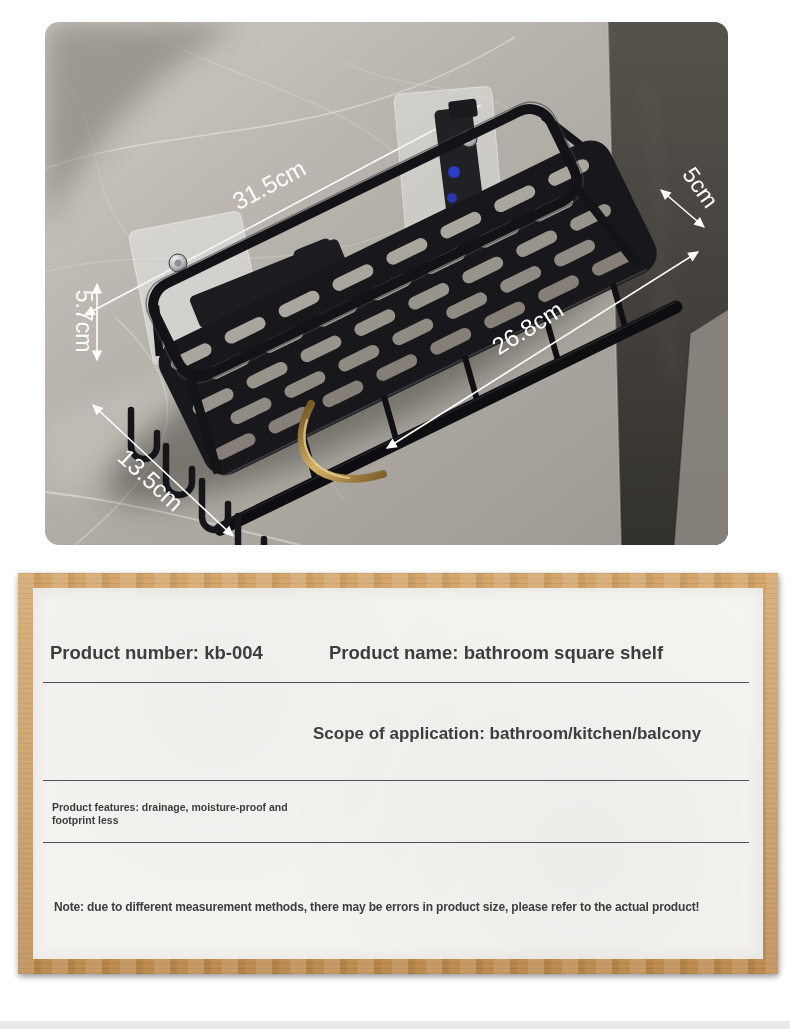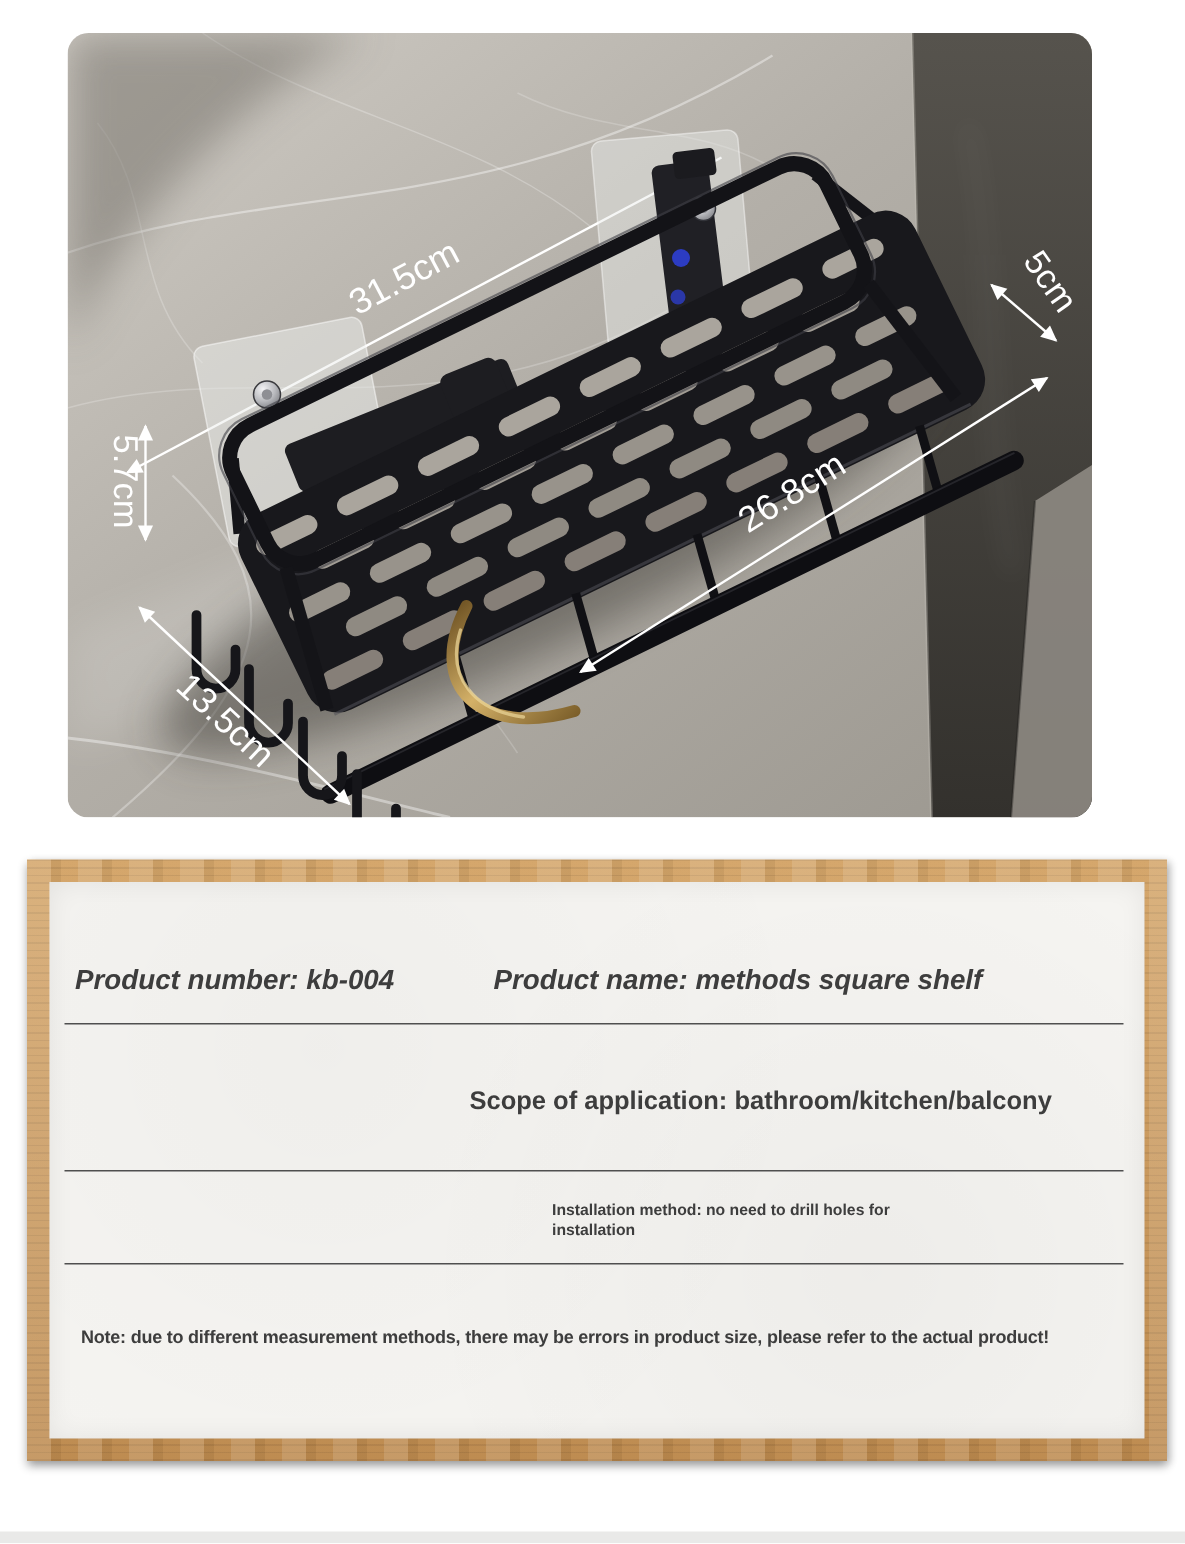--- a/index.html
+++ b/index.html
@@ -17,26 +17,26 @@
         repeating-linear-gradient(0deg, rgba(0,0,0,0.07) 0 1px, rgba(255,255,255,0) 1px 5px),
         linear-gradient(#d4a569,#bd8a4e);
       box-shadow:0 3px 6px rgba(0,0,0,0.33), 3px 1px 5px rgba(0,0,0,0.12);}
   #spec-paper{position:absolute;left:15px;top:15px;width:730px;height:371px;
       background:
         radial-gradient(circle at 25% 30%, rgba(0,0,0,0.025), rgba(0,0,0,0) 55%),
         radial-gradient(circle at 75% 70%, rgba(0,0,0,0.03), rgba(0,0,0,0) 50%),
         #f5f4f1;
       box-shadow:inset 0 0 18px rgba(0,0,0,0.07);}
   .cell{position:absolute;color:#3d3d3d;font-weight:bold;}
-  .r1{font-size:18.5px;line-height:1.2;font-style:italic;}
+  .r1{font-size:18.5px;line-height:1.2;}
   .r2l{font-size:14.5px;line-height:1.18;}
   .r2r{font-size:17px;line-height:1.2;}
   .r3{font-size:10.5px;line-height:1.2;}
   .divider{position:absolute;height:1px;background:#4f4f4f;left:10px;width:706px;}
-  .note{position:absolute;font-size:12px;font-weight:bold;color:#3d3d3d;white-space:nowrap;letter-spacing:-0.15px;}
+  .note{position:absolute;font-size:12px;font-weight:bold;color:#3d3d3d;white-space:nowrap;letter-spacing:-0.15px;margin-top:16px;}
   
   #bottom-bar{position:absolute;left:0;top:1021px;width:790px;height:8px;background:#e9e9e8;}
 </style>
 </head>
 <body>
 
 <div id="page">
 
   <div id="photo-wrap">
     <svg width="683" height="523" viewBox="0 0 683 523" xmlns="http://www.w3.org/2000/svg">
@@ -203,27 +203,27 @@
 
       <line x1="616" y1="168" x2="659" y2="205" stroke="#ffffff" stroke-width="1.6" marker-start="url(#arrow)" marker-end="url(#arrow)"></line>
       <text class="annot-text" font-size="23" text-anchor="middle" transform="translate(649,170) rotate(55)">5cm</text>
     </svg>
   </div>
 
   <div id="spec-board">
     <div id="spec-paper">
 
       <div class="cell r1" style="left:17px;top:54px;">Product number: kb-004</div>
-      <div class="cell r1" style="left:296px;top:54px;">Product name: methods square shelf</div>
+      <div class="cell r1" style="left:296px;top:54px;">Product name: bathroom square shelf</div>
       <div class="divider" style="top:94px;"></div>
 
       <div class="cell r2r" style="left:280px;top:136px;">Scope of application: bathroom/kitchen/balcony</div>
       <div class="divider" style="top:192px;"></div>
 
-      <div class="cell r3" style="left:335px;top:213px;width:255px;">Installation method: no need to drill holes for installation</div>
+      <div class="cell r3" style="left:19px;top:213px;width:280px;">Product features: drainage, moisture-proof and footprint less</div>
       <div class="divider" style="top:254px;"></div>
 
       <div class="note" style="left:21px;top:296px;">Note: due to different measurement methods, there may be errors in product size, please refer to the actual product!</div>
     </div>
   </div>
 
   <div id="bottom-bar"></div>
 </div>
 
 </body></html>

